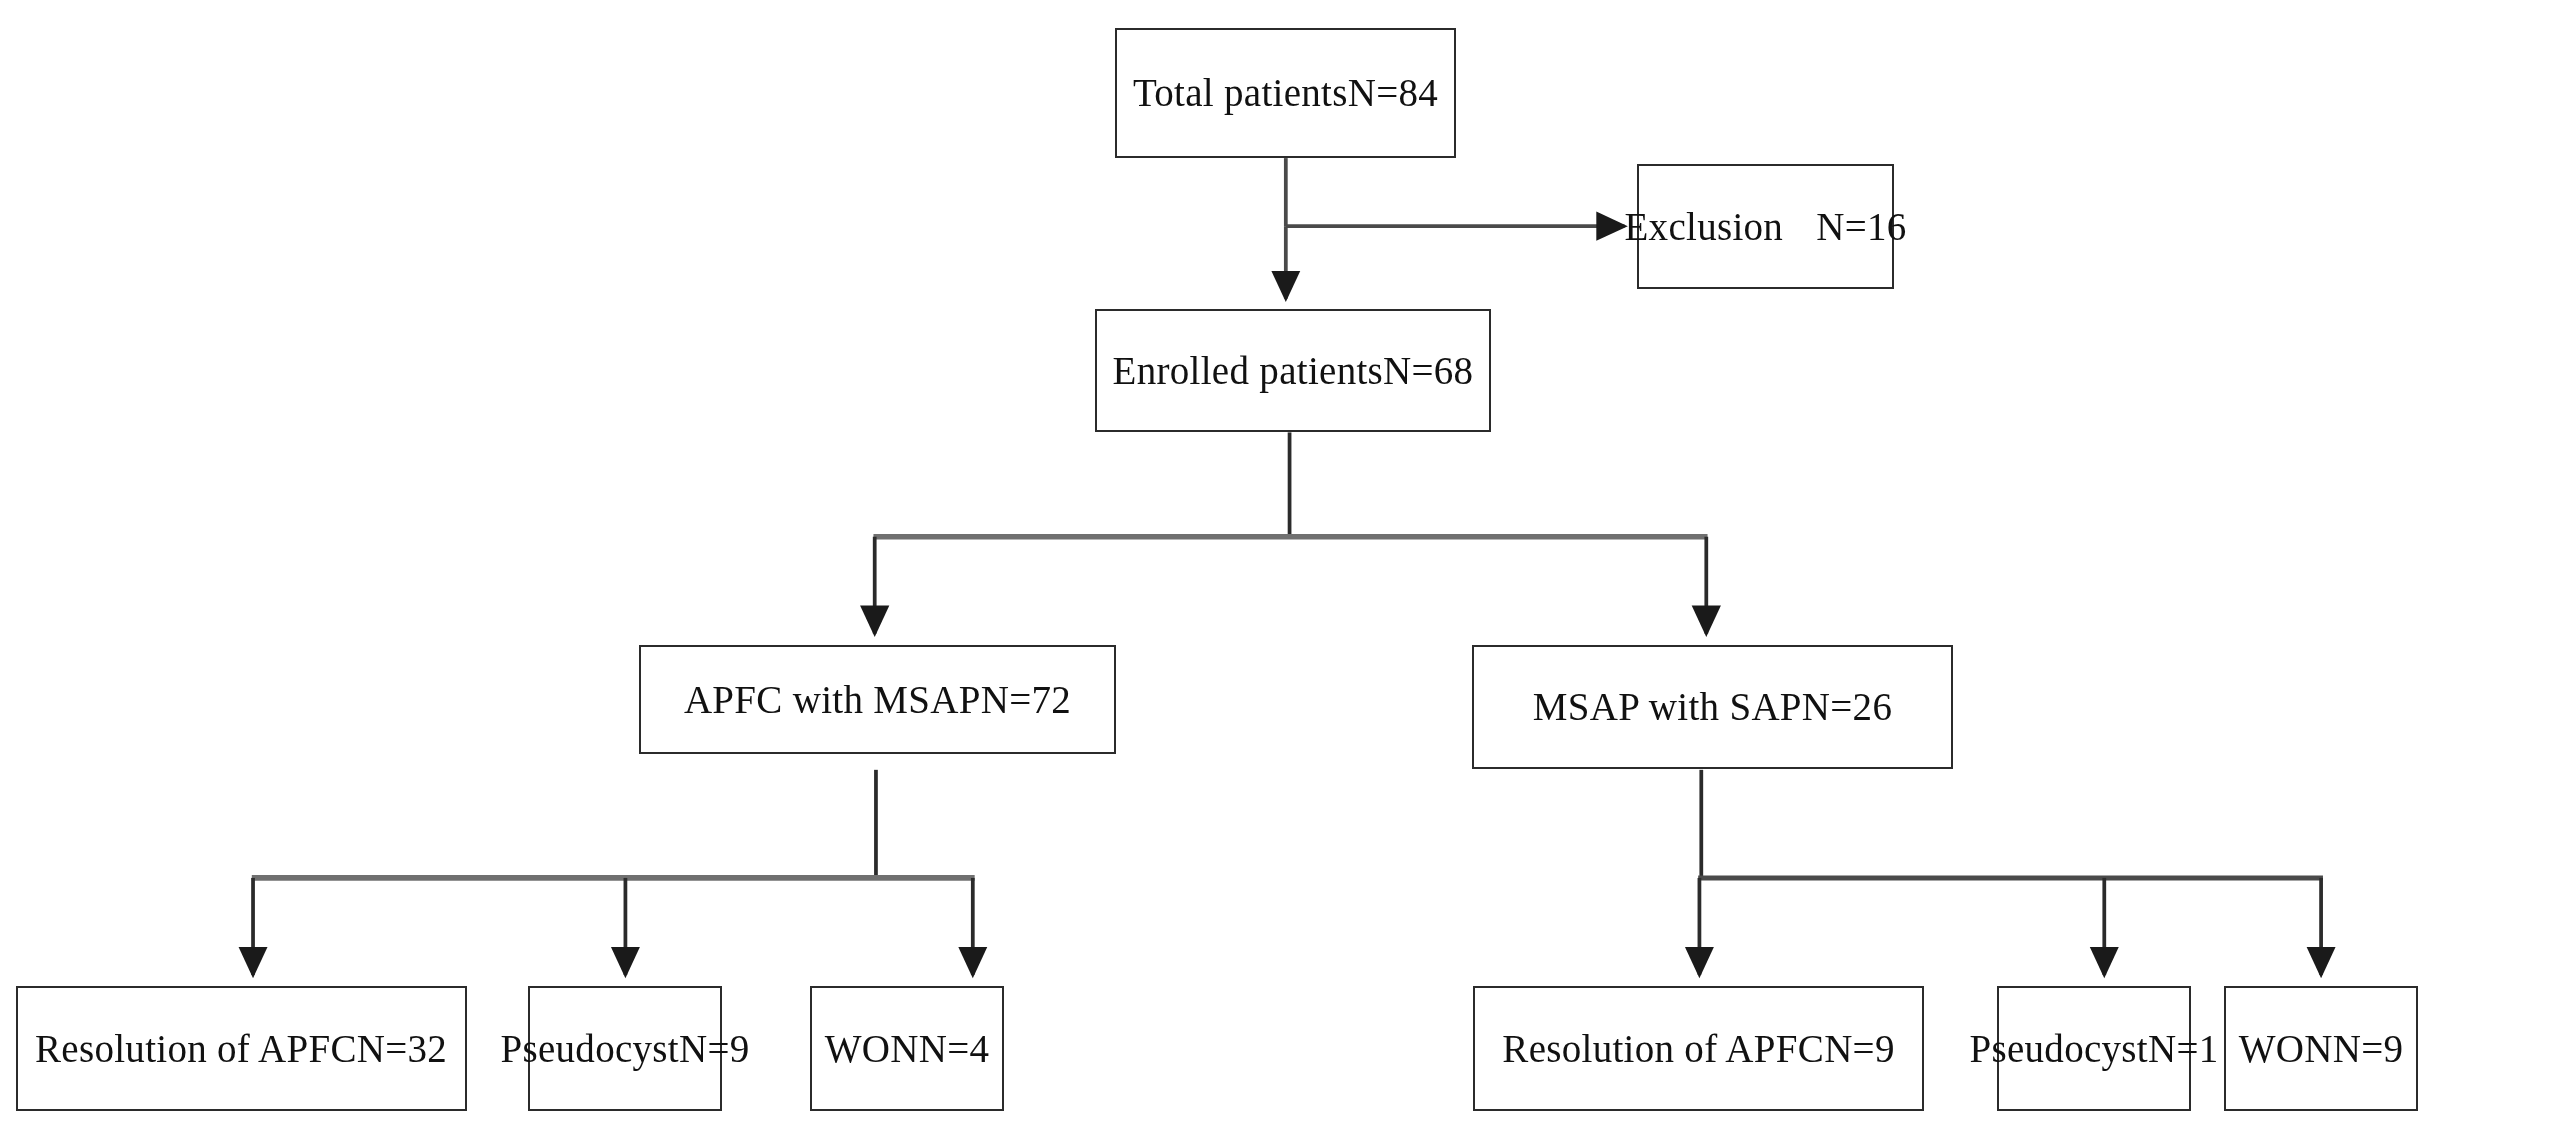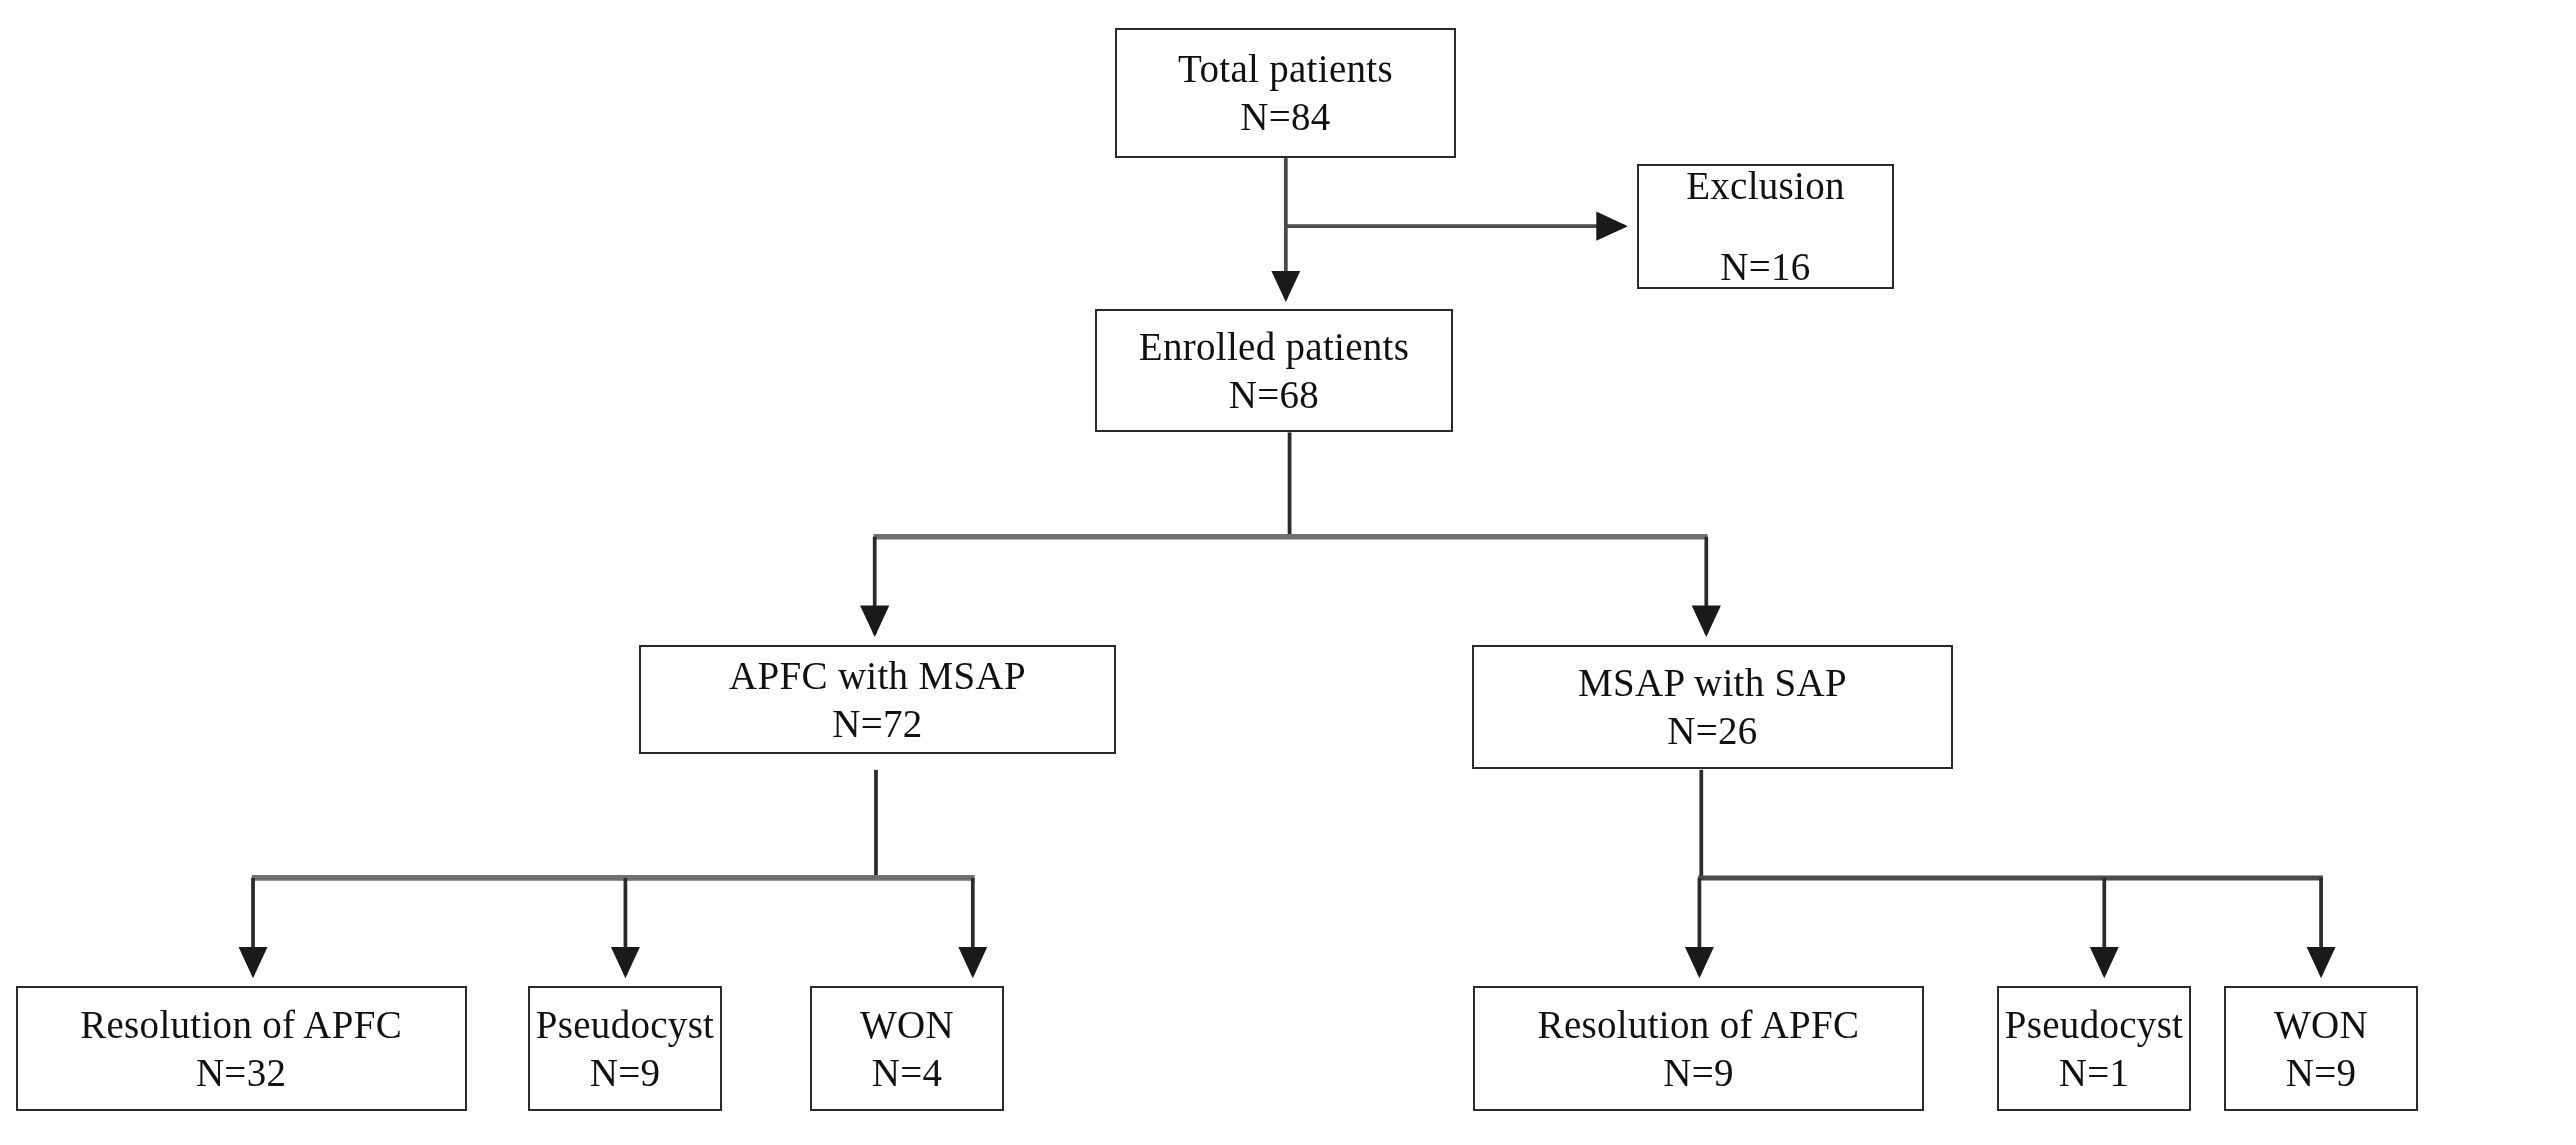--- a/index.html
+++ b/index.html
@@ -25,21 +25,21 @@
     width: 2576px;
     height: 1146px;
     pointer-events: none;
   }
   .node {
     position: absolute;
     box-sizing: border-box;
     border: 2.5px solid #2b2b2b;
     background: #ffffff;
     display: flex;
-    flex-direction: column;
+    flex-direction: row;
     align-items: center;
     justify-content: center;
     text-align: center;
     color: #111111;
     font-size: 39px;
     line-height: 1.22;
     letter-spacing: 0.3px;
   }
   .node .line1 { display: block; white-space: nowrap; }
   .node .line2 { display: block; white-space: nowrap; }
@@ -91,21 +91,21 @@
   <div class="node" style="left: 1115px; top: 28px; width: 341px; height: 130px;">
     <span class="line1">Total patients</span>
     <span class="line2">N=84</span>
   </div>
 
   <div class="node" style="left: 1637px; top: 164px; width: 257px; height: 125px; gap: 33px;">
     <span class="line1">Exclusion</span>
     <span class="line2">N=16</span>
   </div>
 
-  <div class="node" style="left: 1095px; top: 309px; width: 358px; height: 123px;">
+  <div class="node" style="left: 1095px; top: 309px; width: 396px; height: 123px;">
     <span class="line1">Enrolled patients</span>
     <span class="line2">N=68</span>
   </div>
 
   <div class="node" style="left: 639px; top: 645px; width: 477px; height: 109px;">
     <span class="line1">APFC with MSAP</span>
     <span class="line2">N=72</span>
   </div>
 
   <div class="node" style="left: 1472px; top: 645px; width: 481px; height: 124px;">

